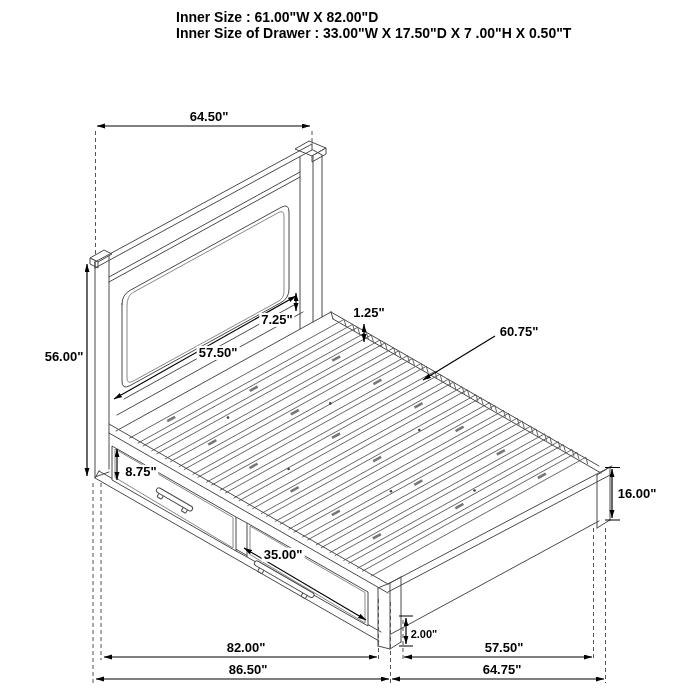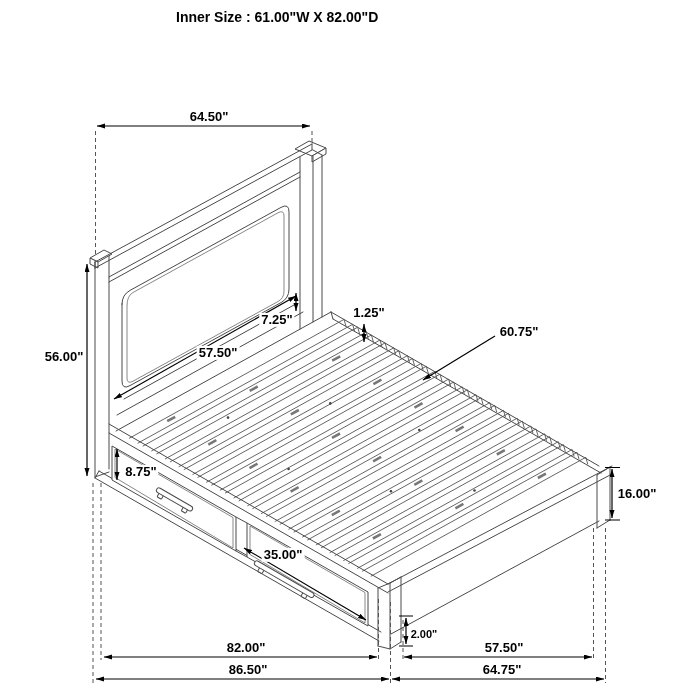--- a/index.html
+++ b/index.html
@@ -236,20 +236,21 @@
       <line class="tick" x1="399" y1="646" x2="413" y2="646"></line>
 
       <line class="dimline" x1="104" y1="657" x2="377" y2="657" marker-start="url(#arrS)" marker-end="url(#arrE)"></line>
       <line class="dimline" x1="96" y1="679" x2="389" y2="679" marker-start="url(#arrS)" marker-end="url(#arrE)"></line>
       <line class="dimline" x1="404" y1="657" x2="592" y2="657" marker-start="url(#arrS)" marker-end="url(#arrE)"></line>
       <line class="dimline" x1="392" y1="679" x2="604" y2="679" marker-start="url(#arrS)" marker-end="url(#arrE)"></line>
     </g>
   </svg>
 
   <div class="note" style="left:176px;top:9px">Inner Size : 61.00"W X 82.00"D</div>
+  <div class="note" style="left:176px;top:25px">Inner Size of Drawer : 33.00"W X 17.50"D X 7 .00"H X 0.50"T</div>
 
   <div class="dim" style="left:209px;top:117px">64.50"</div>
   <div class="dim" style="left:64px;top:357px">56.00"</div>
   <div class="dim" style="left:277px;top:320px">7.25"</div>
   <div class="dim" style="left:218px;top:353px">57.50"</div>
   <div class="dim" style="left:369px;top:313px">1.25"</div>
   <div class="dim" style="left:519px;top:332px">60.75"</div>
   <div class="dim" style="left:141px;top:472px">8.75"</div>
   <div class="dim" style="left:283px;top:555px">35.00"</div>
   <div class="dim" style="left:637px;top:494px">16.00"</div>

